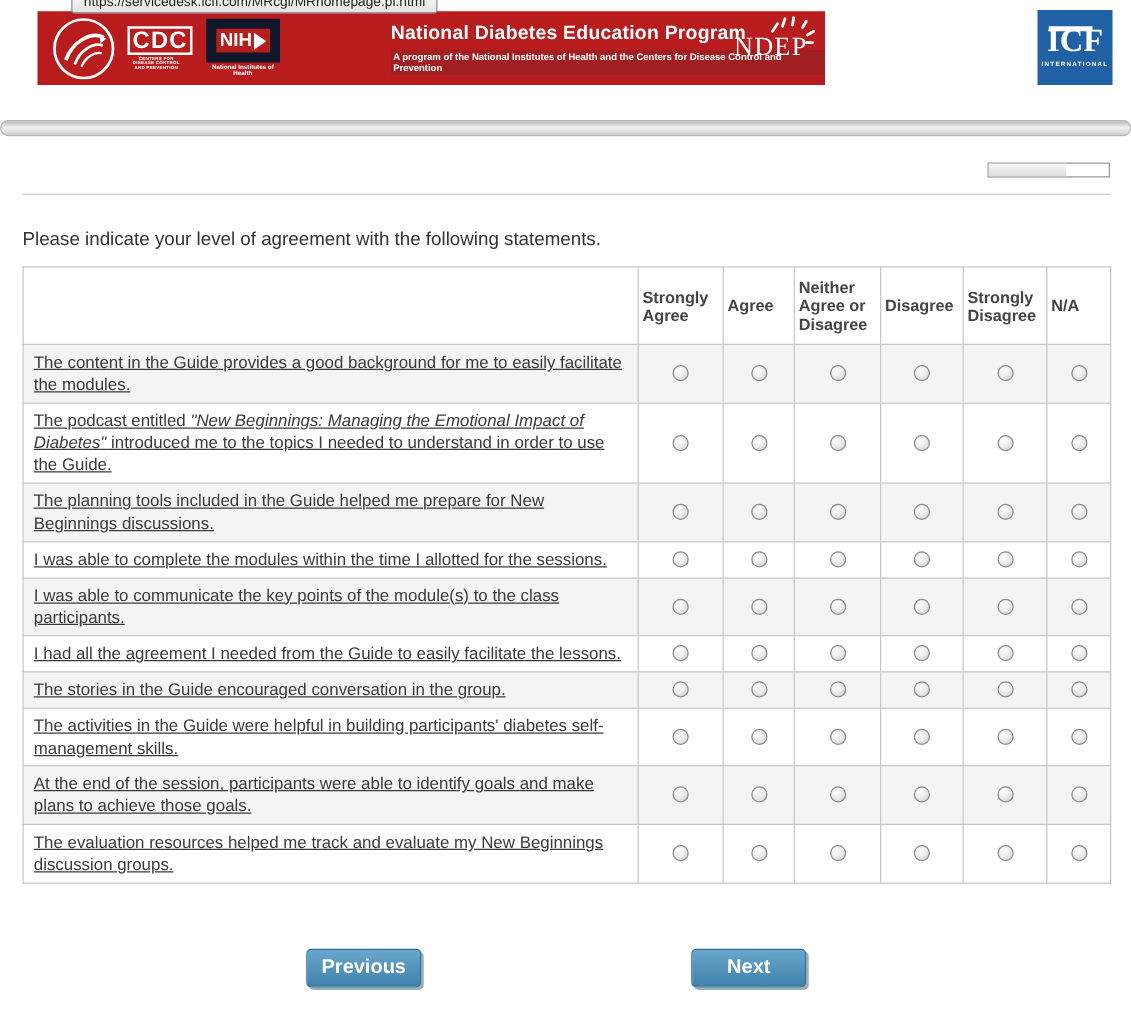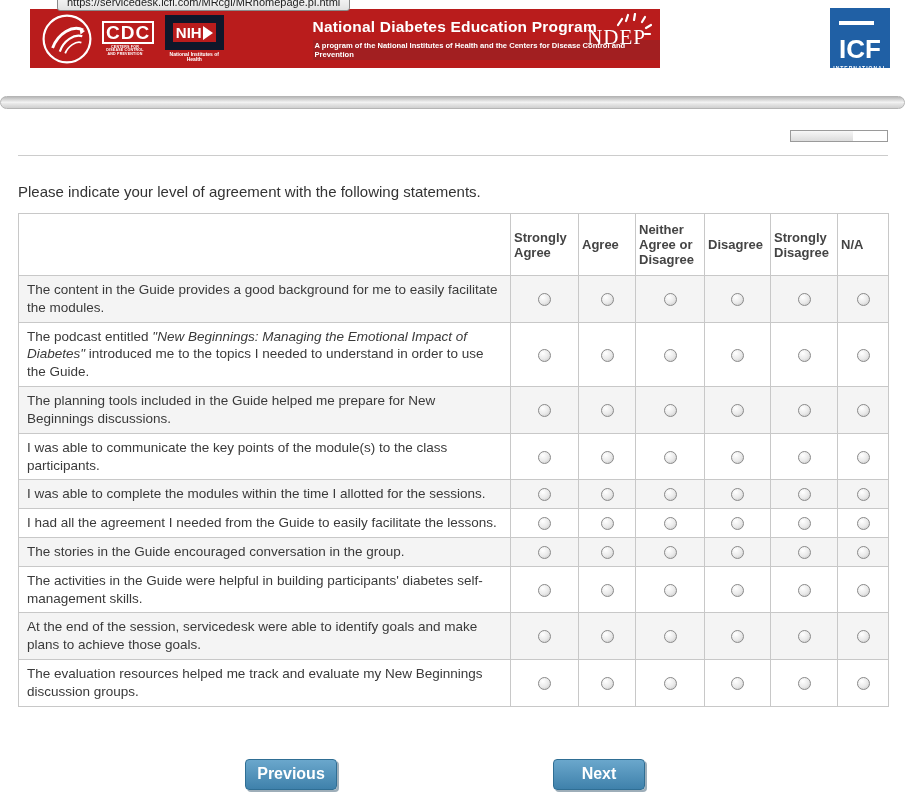--- a/index.html
+++ b/index.html
@@ -29,22 +29,22 @@
   .program-subtitle { font-size:7.6px; font-weight:bold; margin-top:4px;
                       background:rgba(0,60,75,.12); padding:1px 2px; }
   .ndep-block { position:absolute; right:14px; top:16px; text-align:left; }
   .ndep-text { font-family:"Liberation Serif", serif; font-size:21px; letter-spacing:1px; }
   .ndep-rays { position:absolute; right:-6px; top:-12px; }
 
   
   .icf-logo { position:absolute; left:830px; top:8px; width:60px; height:60px;
               background:#2060a5; color:#fff; text-align:center; }
   .icf-bar  { position:absolute; left:9px; top:13px; width:35px; height:4px; background:#fff; }
-  .icf-main { margin-top:28px; font-weight:bold; font-size:26px; letter-spacing:0;
-              font-family:Liberation Sans, sans-serif; line-height:1; }
+  .icf-main { margin-top:12px; font-weight:bold; font-size:26px; letter-spacing:0;
+              font-family:Liberation Serif, serif; line-height:1; }
   .icf-sub  { font-size:5px; font-weight:bold; letter-spacing:1px; margin-top:3px; }
 
   
   .gray-bar { position:absolute; left:0; top:96px; width:905px; height:13px;
               border-radius:7px; border:1px solid #b5b5b5;
               background:linear-gradient(#b9b9b9,#f3f3f3 48%,#e8e8e8 60%,#cfcfcf); }
 
   
   .progress { position:absolute; left:790px; top:130px; width:98px; height:12px;
               border:1px solid #9a9a9a; background:#fff; }
@@ -54,21 +54,21 @@
 
   .content { position:absolute; left:18px; top:183px; width:870px; }
   .instruction { font-size:15px; color:#333; margin-bottom:13px; }
 
   table { border-collapse:collapse; width:870px; table-layout:fixed; }
   th, td { border:1px solid #c8c8c8; }
   th { font-size:13px; color:#444; font-weight:bold; text-align:left;
        padding:8px 3px; background:#fff; height:58px; }
   th.empty { background:#fff; }
   td.statement { font-size:13.5px; color:#3a3a3a; padding:5px 8px; line-height:1.32;
-                 text-align:left; }
+                 text-align:left;text-decoration:underline; }
   td.choice { text-align:center; vertical-align:middle; }
   tbody tr:nth-child(odd) td { background:#f4f4f4; }
   tbody tr:nth-child(even) td { background:#fff; }
   .em { font-style:italic; }
   .radio { display:inline-block; width:13px; height:13px; border-radius:50%;
            border:1px solid #8b8b8b; vertical-align:middle; cursor:pointer;
            background:radial-gradient(circle at 35% 30%, #ffffff 0%, #e9e9e9 55%, #c2c2c2 100%); }
 
   .buttons-row { position:relative; margin-top:52px; height:32px; }
   .btn { position:absolute; top:0; width:92px; height:31px; border:1px solid #2f6e94;
@@ -187,38 +187,38 @@
         <tr>
           <td class="statement"><span>The planning tools included in the Guide helped me prepare for New Beginnings discussions.</span></td>
           <td class="choice"><span class="radio"></span></td>
           <td class="choice"><span class="radio"></span></td>
           <td class="choice"><span class="radio"></span></td>
           <td class="choice"><span class="radio"></span></td>
           <td class="choice"><span class="radio"></span></td>
           <td class="choice"><span class="radio"></span></td>
         </tr>
         <tr>
+          <td class="statement"><span>I was able to complete the modules within the time I allotted for the sessions.</span></td>
+          <td class="choice"><span class="radio"></span></td>
+          <td class="choice"><span class="radio"></span></td>
+          <td class="choice"><span class="radio"></span></td>
+          <td class="choice"><span class="radio"></span></td>
+          <td class="choice"><span class="radio"></span></td>
+          <td class="choice"><span class="radio"></span></td>
+        </tr>
+        <tr>
           <td class="statement"><span>I was able to communicate the key points of the module(s) to the class participants.</span></td>
           <td class="choice"><span class="radio"></span></td>
           <td class="choice"><span class="radio"></span></td>
           <td class="choice"><span class="radio"></span></td>
           <td class="choice"><span class="radio"></span></td>
           <td class="choice"><span class="radio"></span></td>
           <td class="choice"><span class="radio"></span></td>
         </tr>
         <tr>
-          <td class="statement"><span>I was able to complete the modules within the time I allotted for the sessions.</span></td>
-          <td class="choice"><span class="radio"></span></td>
-          <td class="choice"><span class="radio"></span></td>
-          <td class="choice"><span class="radio"></span></td>
-          <td class="choice"><span class="radio"></span></td>
-          <td class="choice"><span class="radio"></span></td>
-          <td class="choice"><span class="radio"></span></td>
-        </tr>
-        <tr>
           <td class="statement"><span>I had all the agreement I needed from the Guide to easily facilitate the lessons.</span></td>
           <td class="choice"><span class="radio"></span></td>
           <td class="choice"><span class="radio"></span></td>
           <td class="choice"><span class="radio"></span></td>
           <td class="choice"><span class="radio"></span></td>
           <td class="choice"><span class="radio"></span></td>
           <td class="choice"><span class="radio"></span></td>
         </tr>
         <tr>
           <td class="statement"><span>The stories in the Guide encouraged conversation in the group.</span></td>
@@ -232,21 +232,21 @@
         <tr>
           <td class="statement"><span>The activities in the Guide were helpful in building participants' diabetes self-management skills.</span></td>
           <td class="choice"><span class="radio"></span></td>
           <td class="choice"><span class="radio"></span></td>
           <td class="choice"><span class="radio"></span></td>
           <td class="choice"><span class="radio"></span></td>
           <td class="choice"><span class="radio"></span></td>
           <td class="choice"><span class="radio"></span></td>
         </tr>
         <tr>
-          <td class="statement"><span>At the end of the session, servicedesk were able to identify goals and make plans to achieve those goals.</span></td>
+          <td class="statement"><span>At the end of the session, participants were able to identify goals and make plans to achieve those goals.</span></td>
           <td class="choice"><span class="radio"></span></td>
           <td class="choice"><span class="radio"></span></td>
           <td class="choice"><span class="radio"></span></td>
           <td class="choice"><span class="radio"></span></td>
           <td class="choice"><span class="radio"></span></td>
           <td class="choice"><span class="radio"></span></td>
         </tr>
         <tr>
           <td class="statement"><span>The evaluation resources helped me track and evaluate my New Beginnings discussion groups.</span></td>
           <td class="choice"><span class="radio"></span></td>

